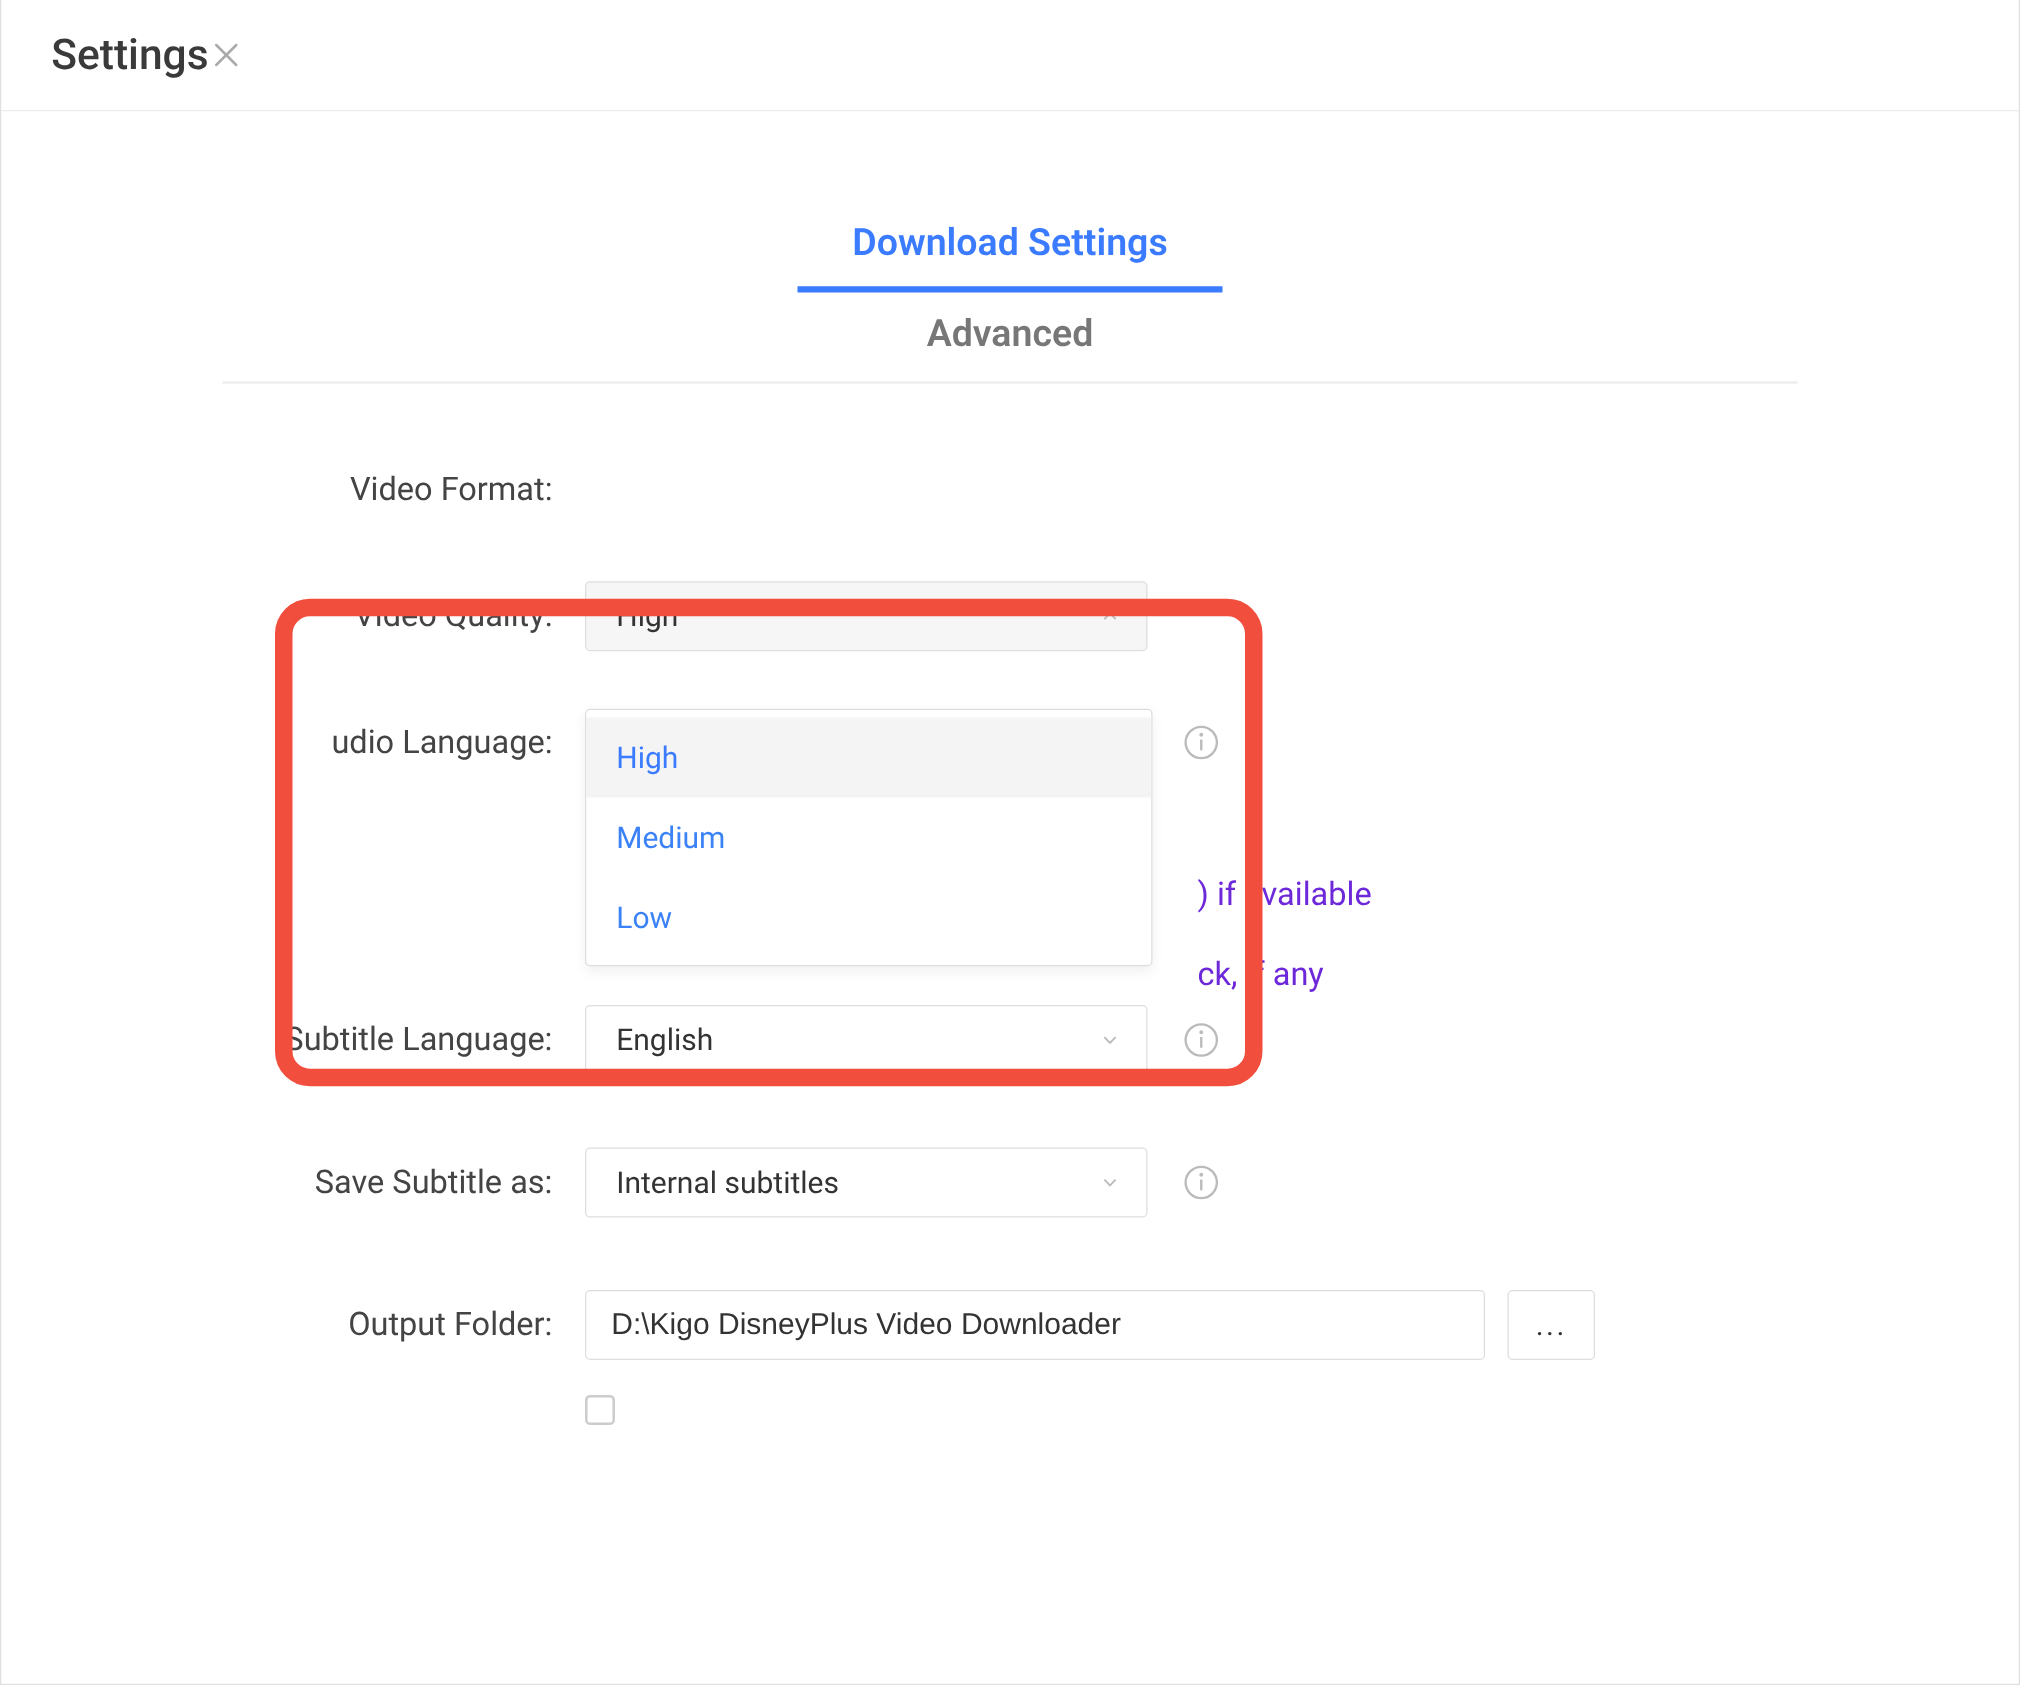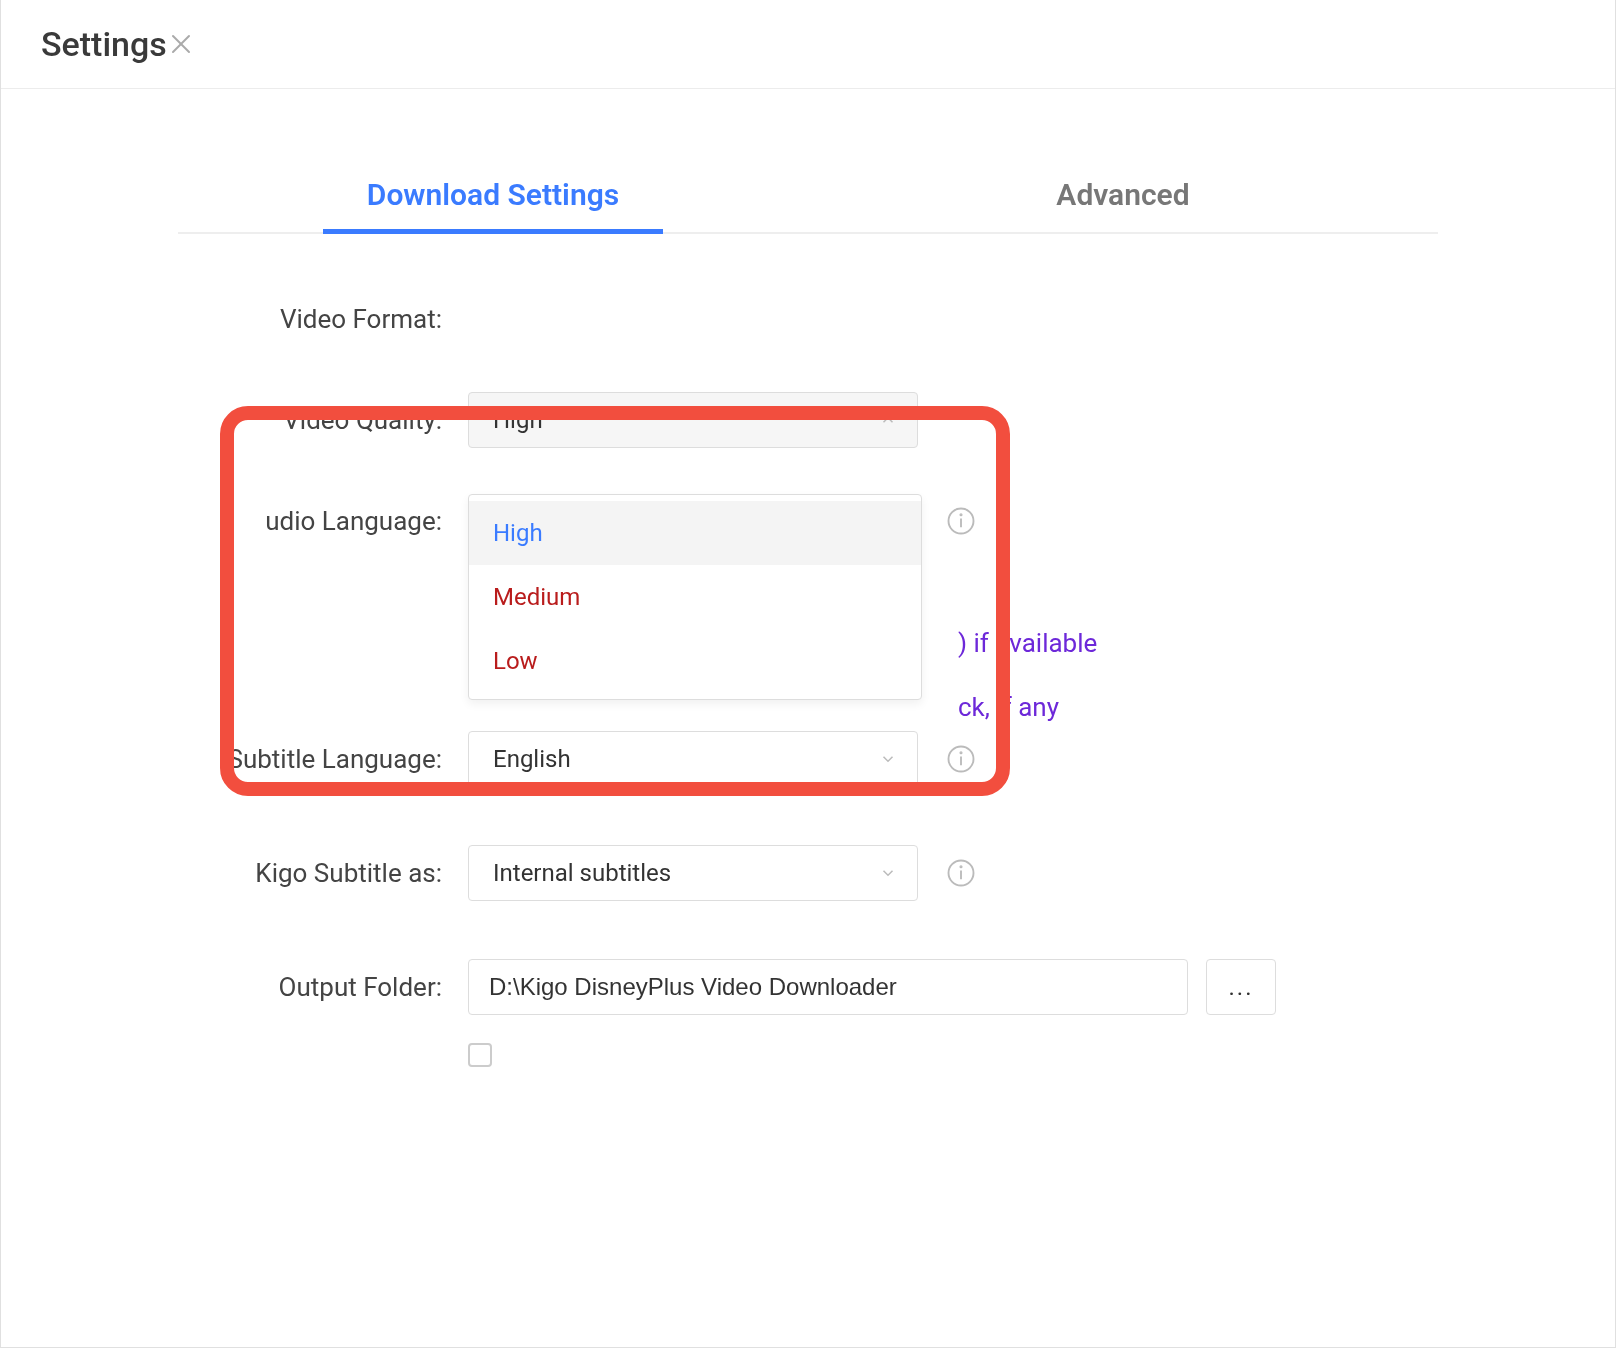--- a/index.html
+++ b/index.html
@@ -44,20 +44,21 @@
 
   .tabs-wrap {
     display: flex;
     justify-content: center;
     margin-top: 70px;
   }
   .tabs {
     width: 1260px;
     display: flex;
     border-bottom: 2px solid #eee;
+    flex-direction: column;
   }
   .tab {
     flex: 1;
     text-align: center;
     font-size: 30px;
     font-weight: 600;
     padding: 18px 0 20px 0;
     color: #777;
     cursor: pointer;
     position: relative;
@@ -189,21 +190,21 @@
     background: #fff;
     border: 1px solid #ddd;
     border-radius: 4px;
     box-shadow: 0 4px 10px rgba(0,0,0,0.06);
     z-index: 4;
     padding: 6px 0;
   }
   .dropdown-item {
     padding: 18px 24px;
     font-size: 24px;
-    color: #b91c1c;
+    color: #3b82f6;
     cursor: pointer;
   }
   .dropdown-item.selected {
     background: #f4f4f4;
     color: #3a7bff;
   }
 
   .partial-text {
     font-size: 26px;
     color: #6d28d9;
@@ -293,21 +294,21 @@
       <span class="info-icon">
         <svg viewBox="0 0 24 24" fill="none" stroke="currentColor" stroke-width="1.5">
             <circle cx="12" cy="12" r="10"></circle>
             <line x1="12" y1="10" x2="12" y2="17"></line>
             <circle cx="12" cy="7" r="0.5" fill="currentColor"></circle>
           </svg>
       </span>
     </div>
 
     <div class="row">
-      <div class="label">Kigo Subtitle as:</div>
+      <div class="label">Save Subtitle as:</div>
       <div class="select">
         <span>Internal subtitles</span>
         <span class="chev">
           <svg viewBox="0 0 24 24" fill="none" stroke="currentColor" stroke-width="2">
               <polyline points="6 9 12 15 18 9"></polyline>
             </svg>
         </span>
       </div>
       <span class="info-icon">
         <svg viewBox="0 0 24 24" fill="none" stroke="currentColor" stroke-width="1.5">

